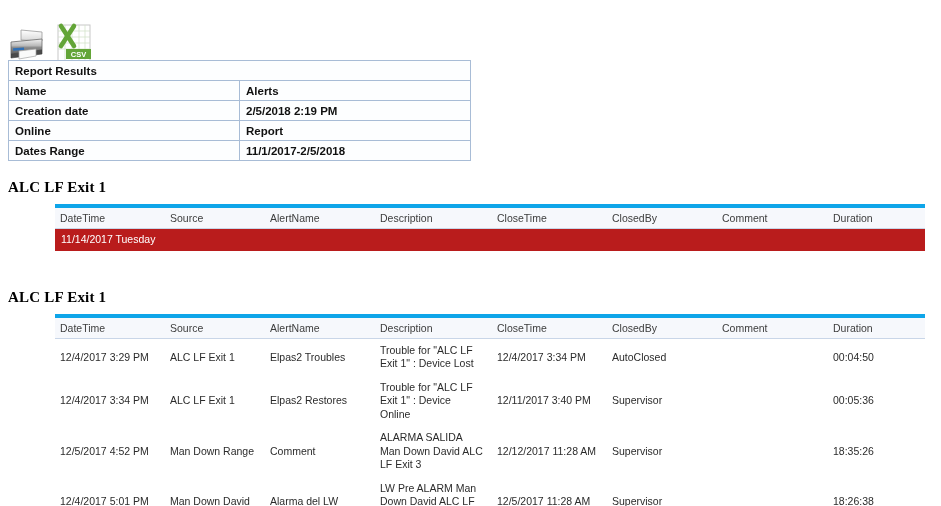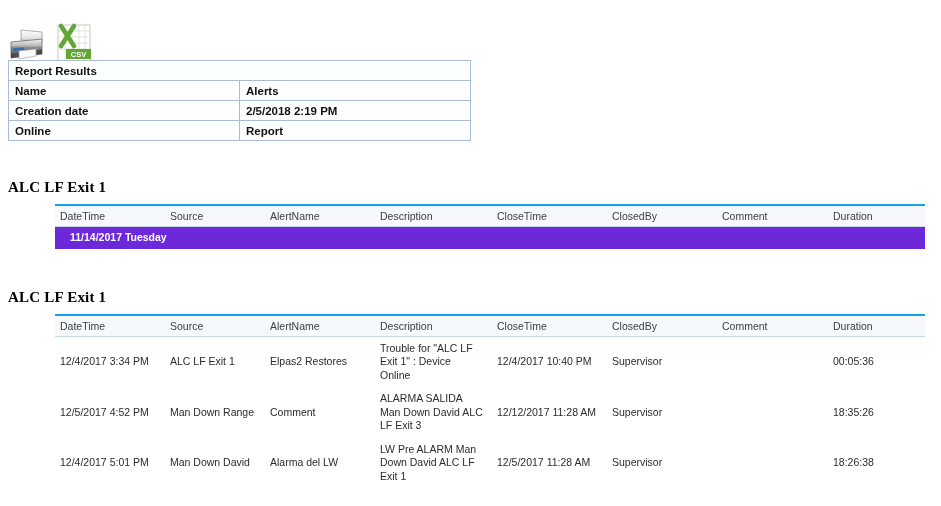--- a/index.html
+++ b/index.html
@@ -69,43 +69,43 @@
   .alert-table {
     position: absolute;
     left: 55px;
     width: 870px;
     border-collapse: collapse;
     font-size: 10.5px;
     table-layout: fixed;
   }
   .alert-table th {
     background: #f6f8fc;
-    border-top: 2px solid #0ea5e9;
+    border-top: 4px solid #0ea5e9;
     border-bottom: 1px solid #c9d6e8;
     color: #3d3d3d;
     font-weight: normal;
     text-align: left;
     height: 20px;
     padding: 0 0 0 5px;
     vertical-align: middle;
     font-size: 10.5px;
   }
   .alert-table td {
     padding: 5px 8px 5px 5px;
     vertical-align: middle;
     color: #2b2b2b;
     line-height: 1.28;
     border: 0;
   }
   tr.daygroup td {
-    background: #6d28d9;
+    background: #b91c1c;
     color: #ffffff;
-    font-weight: bold;
+    font-weight: normal;
     height: 18px;
-    padding: 2px 0 2px 15px;
+    padding: 2px 0 2px 6px;
     font-size: 10.5px;
   }
 
   
   col.c-datetime    { width: 110px; }
   col.c-source      { width: 100px; }
   col.c-alertname   { width: 110px; }
   col.c-description { width: 117px; }
   col.c-closetime   { width: 115px; }
   col.c-closedby    { width: 110px; }
@@ -182,20 +182,24 @@
       <td>Alerts</td>
     </tr>
     <tr>
       <td class="label">Creation date</td>
       <td>2/5/2018 2:19 PM</td>
     </tr>
     <tr>
       <td class="label">Online</td>
       <td>Report</td>
     </tr>
+    <tr>
+      <td class="label">Dates Range</td>
+      <td>11/1/2017-2/5/2018</td>
+    </tr>
   </tbody>
 </table>
 
 <div class="section-title" style="top:179px;">ALC LF Exit 1</div>
 
 <table class="alert-table" style="top:204px;">
   <colgroup>
     <col class="c-datetime">
       <col class="c-source">
       <col class="c-alertname">
@@ -244,25 +248,35 @@
       <th>AlertName</th>
       <th>Description</th>
       <th>CloseTime</th>
       <th>ClosedBy</th>
       <th>Comment</th>
       <th>Duration</th>
     </tr>
   </thead>
   <tbody>
     <tr>
+      <td>12/4/2017 3:29 PM</td>
+      <td>ALC LF Exit 1</td>
+      <td>Elpas2 Troubles</td>
+      <td>Trouble for "ALC LF Exit 1" : Device Lost</td>
+      <td>12/4/2017 3:34 PM</td>
+      <td>AutoClosed</td>
+      <td></td>
+      <td>00:04:50</td>
+    </tr>
+    <tr>
       <td>12/4/2017 3:34 PM</td>
       <td>ALC LF Exit 1</td>
       <td>Elpas2 Restores</td>
       <td>Trouble for "ALC LF Exit 1" : Device Online</td>
-      <td>12/4/2017 10:40 PM</td>
+      <td>12/11/2017 3:40 PM</td>
       <td>Supervisor</td>
       <td></td>
       <td>00:05:36</td>
     </tr>
     <tr>
       <td>12/5/2017 4:52 PM</td>
       <td>Man Down Range</td>
       <td>Comment</td>
       <td>ALARMA SALIDA Man Down David ALC LF Exit 3</td>
       <td>12/12/2017 11:28 AM</td>

